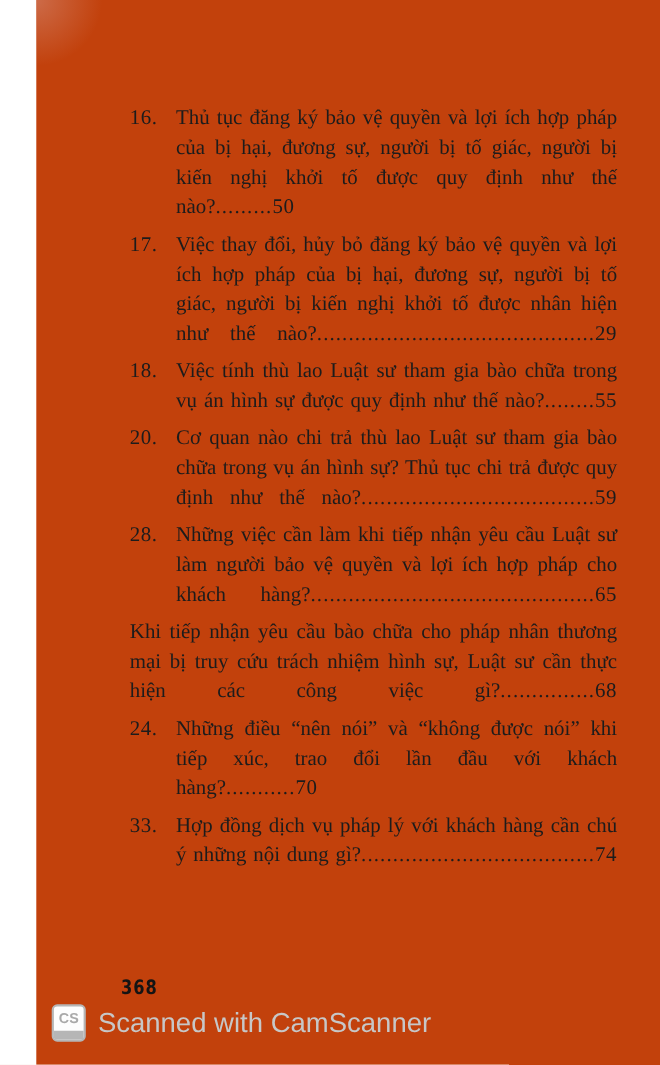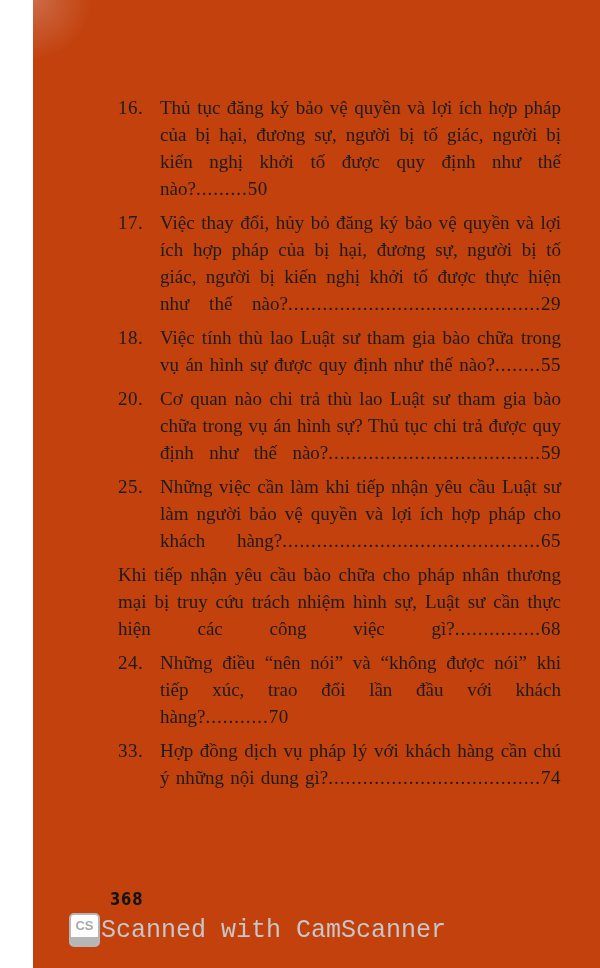--- a/index.html
+++ b/index.html
@@ -52,24 +52,24 @@
     font-family: "DejaVu Sans", sans-serif;
     font-weight: bold;
     font-size: 18px;
     color: #141414;
     transform: scaleX(0.82);
     transform-origin: left center;
     letter-spacing: 1px;
   }
   .watermark {
     position: absolute;
-    left: 36px; top: 913px;
+    left: 14px; top: 913px;
     display: flex;
     align-items: center;
-    gap: 1px;
+    gap: 11px;
   }
   .cs-logo {
     position: relative;
     width: 31px; height: 34px;
     box-sizing: border-box;
     border: 2.5px solid #b6b6b6;
     border-radius: 5px;
     background: #fdfdfd;
   }
   .cs-logo-text {
@@ -80,52 +80,52 @@
     font-size: 13px;
     color: #a9a9a9;
   }
   .cs-logo-bar {
     position: absolute; left: 0; right: 0; bottom: 0;
     height: 8px;
     background: #b6b6b6;
     border-radius: 0 0 2px 2px;
   }
   .wm-text {
-    font-family: Liberation Mono, monospace;
+    font-family: Liberation Sans, sans-serif;
     font-size: 25px;
     color: #c7c7c7;
   }
 </style>
 </head>
 <body>
 
 <div class="scan-page">
 
   <div class="corner-smudge"></div>
   <div class="edge-shade"></div>
 
   <div class="toc">
       <div class="entry">
     <span class="entry-num">16.</span>
     <span class="entry-body"><span>Thủ tục đăng ký bảo vệ quyền và lợi ích hợp pháp của bị hại, đương sự, người bị tố giác, người bị kiến nghị khởi tố được quy định như thế nào?</span><span class="dots">.........</span><span class="pg">50</span></span>
   </div>
       <div class="entry">
     <span class="entry-num">17.</span>
-    <span class="entry-body"><span>Việc thay đổi, hủy bỏ đăng ký bảo vệ quyền và lợi ích hợp pháp của bị hại, đương sự, người bị tố giác, người bị kiến nghị khởi tố được thực hiện như thế nào?</span><span class="dots">............................................</span><span class="pg">29</span></span>
+    <span class="entry-body"><span>Việc thay đổi, hủy bỏ đăng ký bảo vệ quyền và lợi ích hợp pháp của bị hại, đương sự, người bị tố giác, người bị kiến nghị khởi tố được nhân hiện như thế nào?</span><span class="dots">............................................</span><span class="pg">29</span></span>
   </div>
       <div class="entry">
     <span class="entry-num">18.</span>
     <span class="entry-body"><span>Việc tính thù lao Luật sư tham gia bào chữa trong vụ án hình sự được quy định như thế nào?</span><span class="dots">........</span><span class="pg">55</span></span>
   </div>
       <div class="entry">
     <span class="entry-num">20.</span>
     <span class="entry-body"><span>Cơ quan nào chi trả thù lao Luật sư tham gia bào chữa trong vụ án hình sự? Thủ tục chi trả được quy định như thế nào?</span><span class="dots">.....................................</span><span class="pg">59</span></span>
   </div>
       <div class="entry">
-    <span class="entry-num">25.</span>
+    <span class="entry-num">28.</span>
     <span class="entry-body"><span>Những việc cần làm khi tiếp nhận yêu cầu Luật sư làm người bảo vệ quyền và lợi ích hợp pháp cho khách hàng?</span><span class="dots">.............................................</span><span class="pg">65</span></span>
   </div>
       <div class="entry">
     <span class="entry-body"><span>Khi tiếp nhận yêu cầu bào chữa cho pháp nhân thương mại bị truy cứu trách nhiệm hình sự, Luật sư cần thực hiện các công việc gì?</span><span class="dots">...............</span><span class="pg">68</span></span>
   </div>
       <div class="entry">
     <span class="entry-num">24.</span>
     <span class="entry-body"><span>Những điều “nên nói” và “không được nói” khi tiếp xúc, trao đổi lần đầu với khách hàng?</span><span class="dots">...........</span><span class="pg">70</span></span>
   </div>
       <div class="entry">

